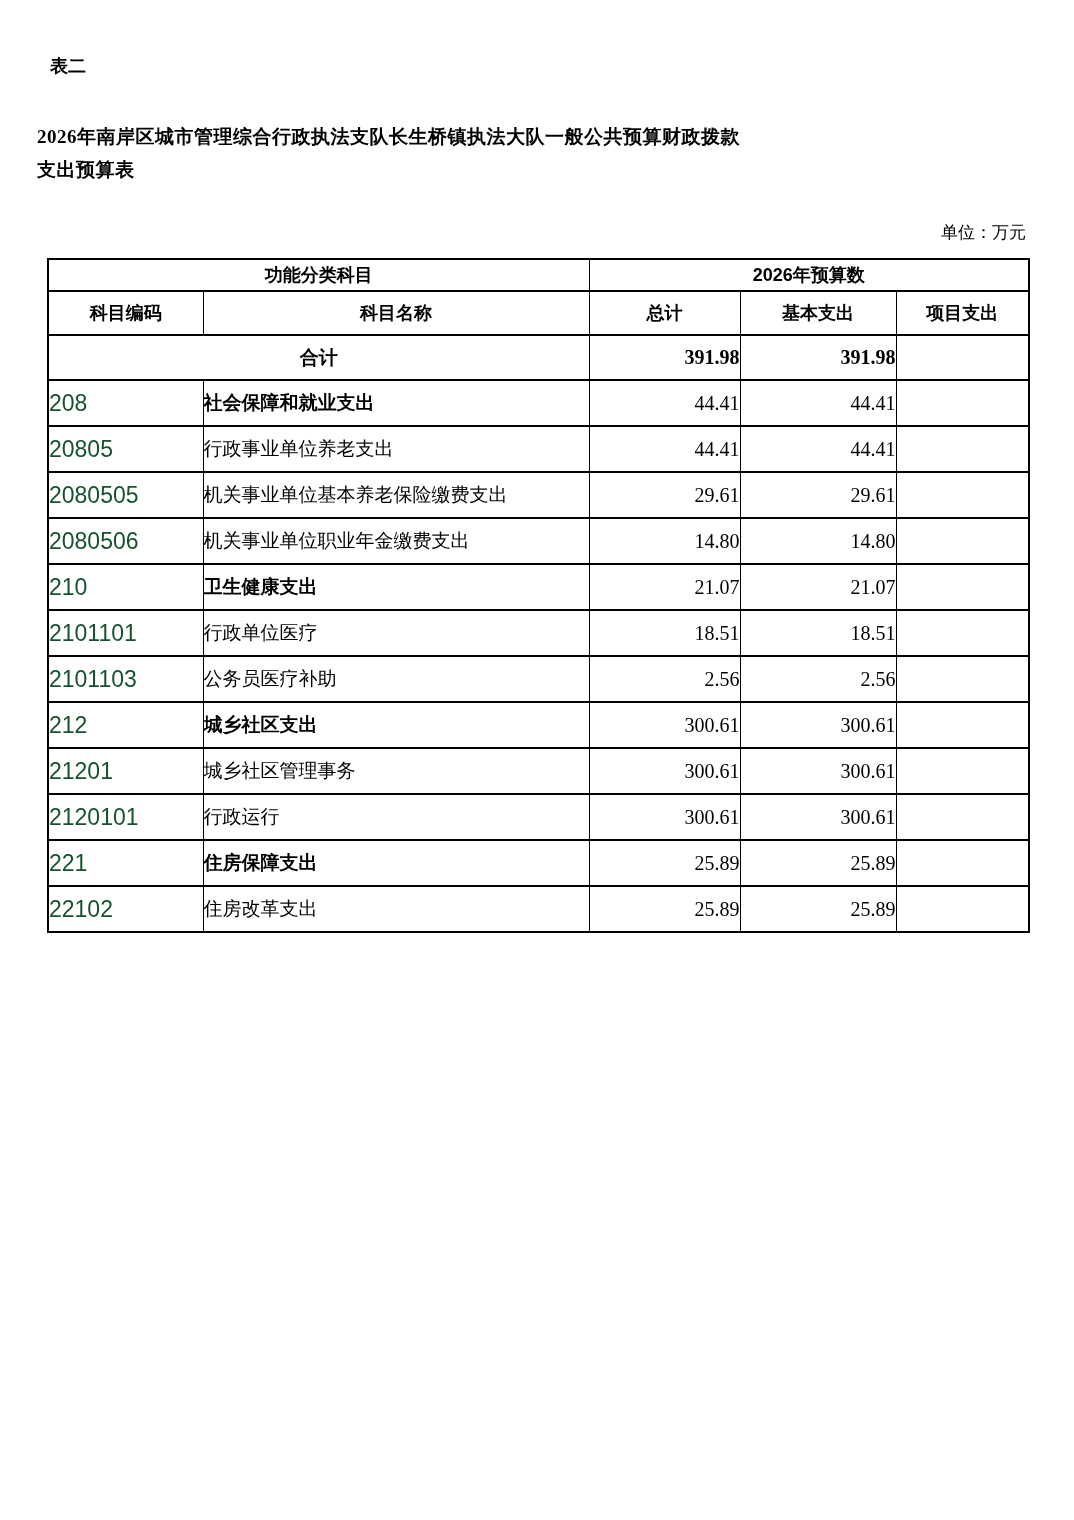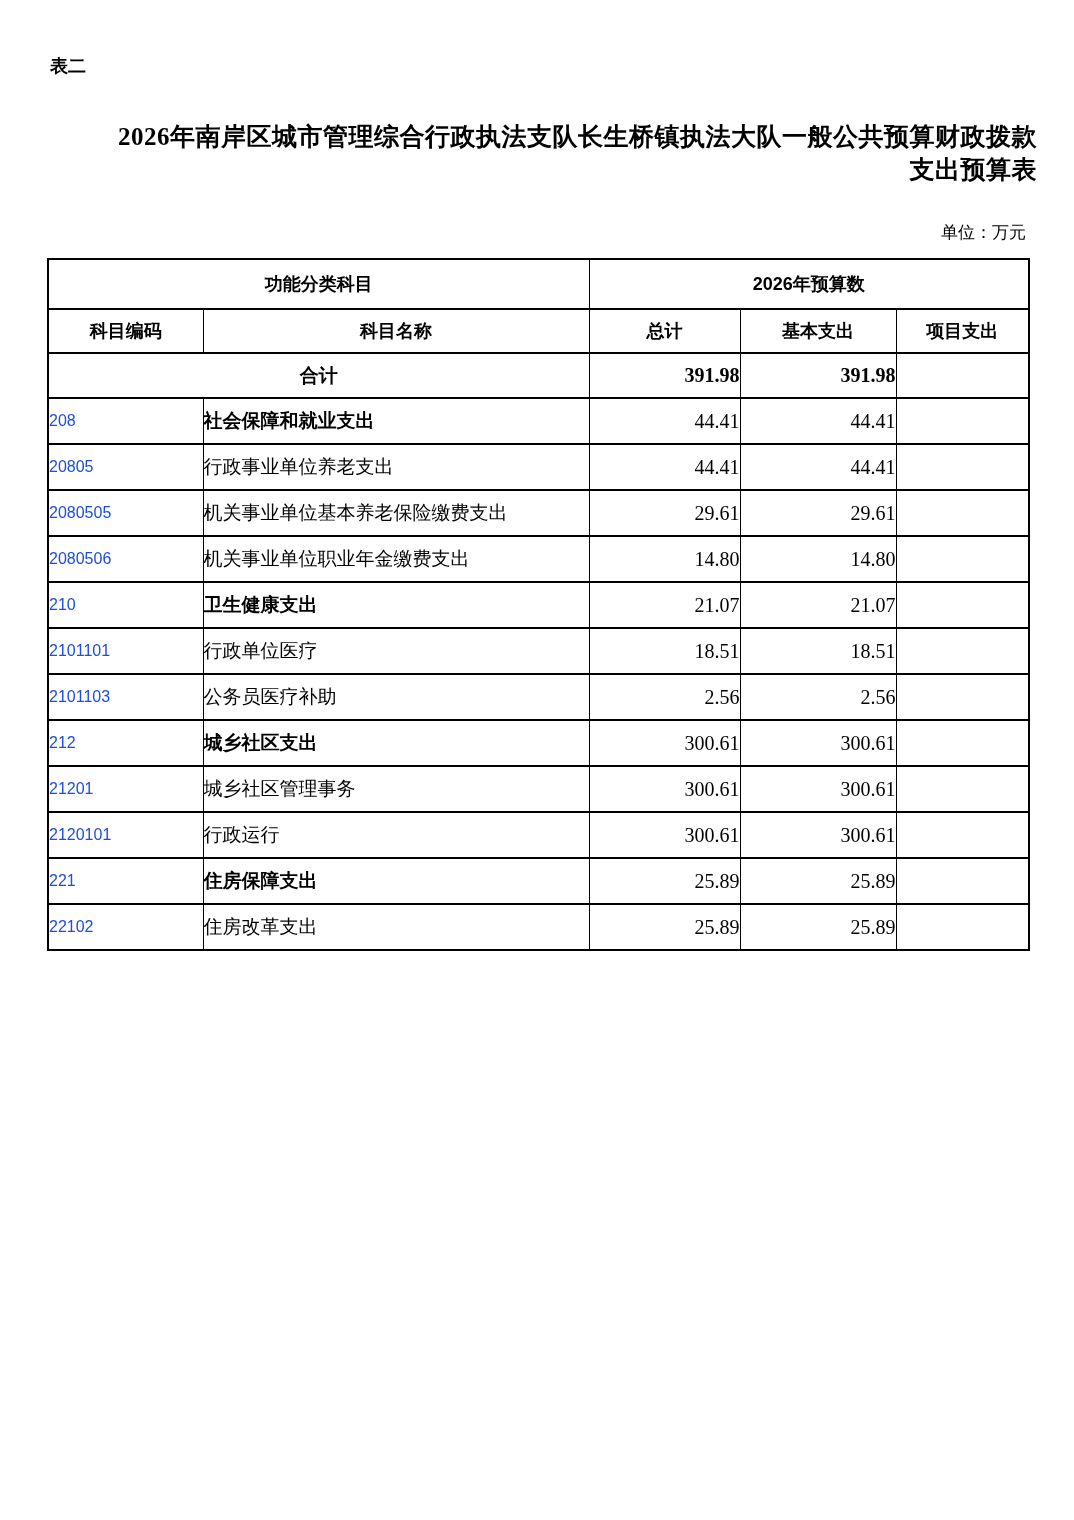--- a/index.html
+++ b/index.html
@@ -20,22 +20,22 @@
     top: 54px;
     font-size: 18px;
     font-weight: bold;
     font-family: "Liberation Serif", serif;
   }
   .doc-title {
     position: absolute;
     top: 120px;
     left: 37px;
     width: 1000px;
-    text-align: right;
-    font-size: 25px;
+    text-align: left;
+    font-size: 19px;
     font-weight: bold;
     line-height: 33px;
     font-family: "Liberation Serif", serif;
     letter-spacing: 0.5px;
   }
   .unit-label {
     position: absolute;
     top: 221px;
     right: 48px;
     font-size: 17px;
@@ -53,36 +53,36 @@
   table.budget th,
   table.budget td {
     border: 1px solid #000;
     border-top-width: 2px;
     border-bottom-width: 2px;
     padding: 0;
     vertical-align: middle;
     overflow: hidden;
     white-space: nowrap;
   }
-  tr.hdr1 { height: 50px; }
+  tr.hdr1 { height: 32px; }
   tr.hdr2 { height: 44px; }
   tr.sum-row { height: 45px; }
   tr.data-row { height: 46px; }
 
   th.group, th.col {
     font-family: "Liberation Sans", sans-serif;
     font-weight: bold;
     font-size: 18px;
     text-align: center;
   }
   td.code {
     font-family: "Liberation Sans", sans-serif;
-    font-size: 16px;
+    font-size: 23px;
     text-align: left;
-    color: #1d4ed8;
+    color: #14532d;
   }
   td.name {
     font-family: "Liberation Serif", serif;
     font-size: 19px;
     text-align: left;
   }
   td.num {
     font-family: "Liberation Serif", serif;
     font-size: 20px;
     text-align: right;

